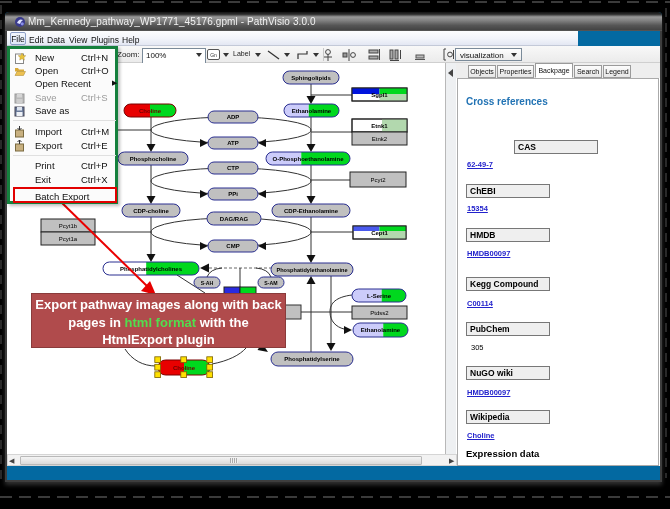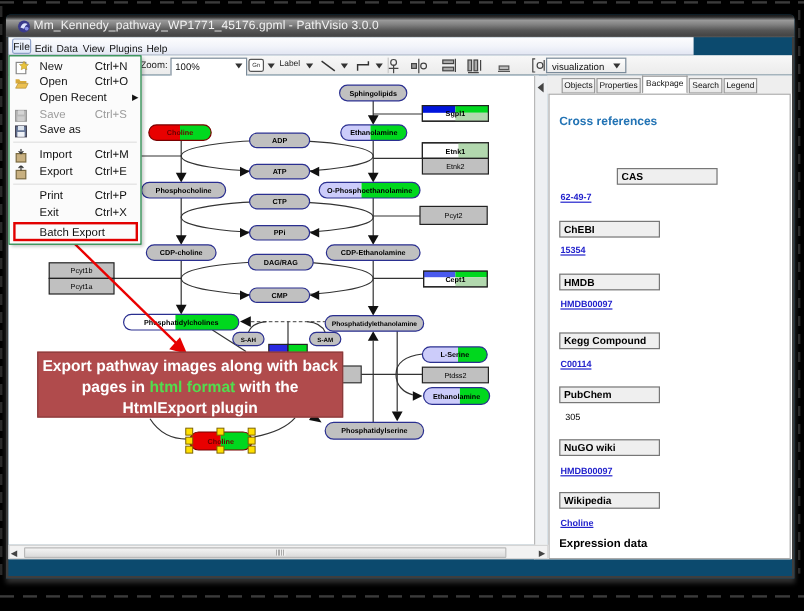--- a/index.html
+++ b/index.html
@@ -1,20 +1,20 @@
 <!DOCTYPE html>
 <html><head>
 <meta charset="utf-8">
 <style>
   html,body{margin:0;padding:0;background:#000;}
   *{box-sizing:border-box;font-family:"Liberation Sans",sans-serif;}
   #stage{position:relative;width:670px;height:509px;background:#000;overflow:hidden;}
   .abs{position:absolute;}
   
-  #win{position:absolute;left:5px;top:12px;width:657px;height:470px;background:#0c4a6e;
+  #win{position:absolute;left:5px;top:12px;width:657px;height:470px;background:#0369a1;
        border-radius:4px 4px 0 0;box-shadow:0 3px 4px rgba(90,90,90,.55);}
   #titlebar{position:absolute;left:0;top:0;width:657px;height:19px;border-radius:4px 4px 0 0;
     background:linear-gradient(180deg,#131313 0%,#2e2e2e 12%,#9a9a9a 26%,#818181 45%,#565656 70%,#454545 92%,#5a5a5a 100%);}
   #titletext{position:absolute;left:23px;top:4px;font-size:10px;color:#f2f2f2;white-space:nowrap;letter-spacing:0.1px;}
   #menubar{position:absolute;left:2px;top:19px;width:571px;height:15px;
     background:linear-gradient(180deg,#fdfdfe 0%,#f2f4fa 55%,#e3e7f3 100%);border-bottom:1px solid #c3c9d8;}
   .mitem{position:absolute;top:1px;height:13px;font-size:8.5px;color:#111;padding-top:2.5px;}
   #toolbar{position:absolute;left:2px;top:34px;width:653px;height:17px;background:linear-gradient(180deg,#f8f8f8,#ebebeb);border-bottom:1px solid #cfcfcf;}
   .tbtxt{position:absolute;font-size:8px;color:#222;}
   .combo{position:absolute;background:#fff;border:1px solid #7a8a99;font-size:8px;color:#111;}
@@ -25,21 +25,21 @@
   #hthumb{position:absolute;left:12px;top:1px;width:402px;height:9px;background:linear-gradient(180deg,#f4f4f4,#dadada);border:1px solid #b9b9b9;border-radius:1px;}
   #splitter{position:absolute;left:440px;top:51px;width:11px;height:403px;background:#eef0f2;border-left:1px solid #b8b8b8;}
   #rpanel{position:absolute;left:451px;top:51px;width:204px;height:403px;background:#fff;}
   .tab{position:absolute;top:2px;height:13px;background:linear-gradient(180deg,#fcfcfc,#e6e6e6);border:1px solid #9a9a9a;font-size:7px;color:#111;padding:2px 0 0 0;text-align:center;}
   .tabact{top:0px;height:15px;background:#fff;border-bottom:1px solid #fff;padding-top:3px;}
   #tabcontent{position:absolute;left:1px;top:15px;width:202px;height:388px;background:#fff;border:1px solid #aaa;}
   .refbox{position:absolute;left:10px;width:84px;height:14px;background:#efefef;border:1px solid #777;font-weight:bold;font-size:8.5px;color:#000;padding:1px 0 0 3px;}
   .reflink{position:absolute;left:11px;font-size:7.5px;font-weight:bold;color:#2222cc;text-decoration:underline;}
   #status{position:absolute;left:2px;top:454px;width:653px;height:14px;background:#fbfbfb;border-top:1px solid #d0d0d0;font-size:7.4px;color:#111;padding:3px 0 0 3px;white-space:nowrap;}
   
-  #fmenu{position:absolute;left:7px;top:46px;width:111px;height:158px;background:#fbfbfb;border:1px solid #15803d;z-index:40;box-shadow:2px 2px 3px rgba(0,0,0,.25);}
+  #fmenu{position:absolute;left:7px;top:46px;width:111px;height:158px;background:#fbfbfb;border:3px solid #15803d;z-index:40;box-shadow:2px 2px 3px rgba(0,0,0,.25);}
   .mrow{position:absolute;left:0;width:109px;height:13px;font-size:9.5px;color:#111;}
   .mlab{position:absolute;left:25px;top:1px;}
   .macc{position:absolute;left:71px;top:1px;}
   .gray{color:#9b9b9b;}
   .msep{position:absolute;left:3px;width:103px;height:1px;background:#e0e0e0;}
   #redrect{position:absolute;left:3px;top:138px;width:104px;height:16px;border:2px solid #e20000;z-index:41;}
   
   #callout{position:absolute;left:31px;top:293px;width:255px;height:55px;background:#b04b4c;border:1px solid #8a3b3b;z-index:30;
      color:#fff;font-weight:bold;font-size:13px;text-align:center;line-height:17.5px;padding-top:2px;}
   #callout .grn{color:#52dd4e;}

